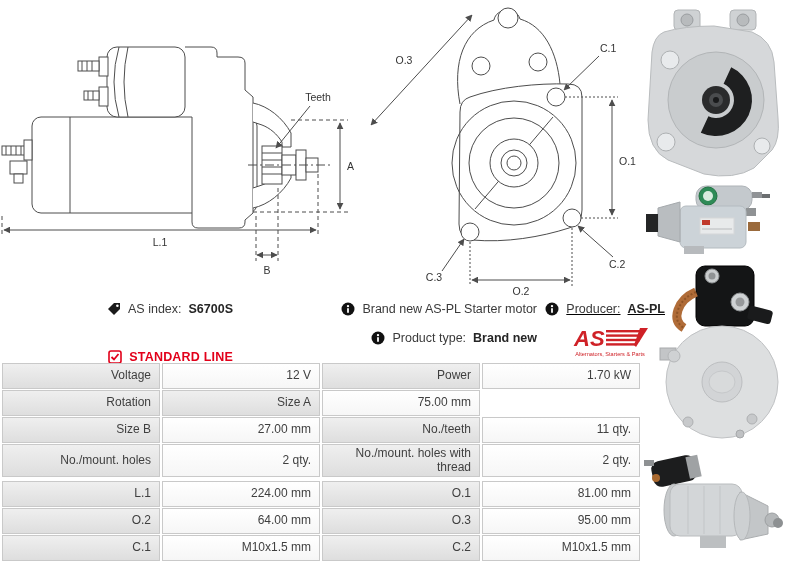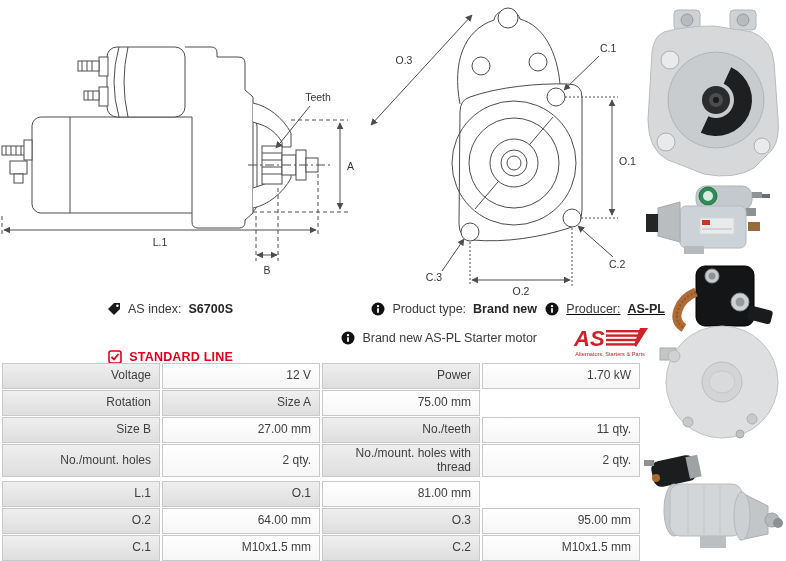--- a/index.html
+++ b/index.html
@@ -261,30 +261,30 @@
     </div>
   </div>
 
   <div id="info-col2" class="info-col">
     <div class="info-line">
       <svg class="ico" viewBox="0 0 14 14">
         <circle cx="7" cy="7" r="6.5" fill="#111111"></circle>
         <circle cx="7" cy="4.1" r="1.2" fill="#ffffff"></circle>
         <rect x="6.1" y="6" width="1.8" height="5" rx="0.9" fill="#ffffff"></rect>
       </svg>
-      <span>Product type:</span>
-      <span class="bold">Brand new</span>
+      <span>Brand new AS-PL Starter motor</span>
     </div>
     <div class="info-line">
       <svg class="ico" viewBox="0 0 14 14">
         <circle cx="7" cy="7" r="6.5" fill="#111111"></circle>
         <circle cx="7" cy="4.1" r="1.2" fill="#ffffff"></circle>
         <rect x="6.1" y="6" width="1.8" height="5" rx="0.9" fill="#ffffff"></rect>
       </svg>
-      <span>Brand new AS-PL Starter motor</span>
+      <span>Product type:</span>
+      <span class="bold">Brand new</span>
     </div>
   </div>
 
   <div id="info-col3" class="info-col">
     <div class="info-line">
       <svg class="ico" viewBox="0 0 14 14">
         <circle cx="7" cy="7" r="6.5" fill="#111111"></circle>
         <circle cx="7" cy="4.1" r="1.2" fill="#ffffff"></circle>
         <rect x="6.1" y="6" width="1.8" height="5" rx="0.9" fill="#ffffff"></rect>
       </svg>
@@ -322,20 +322,21 @@
     </div>
     <div class="trow h-tall">
       <div class="cell lbl">No./mount. holes</div>
       <div class="cell val">2 qty.</div>
       <div class="cell lbl">No./mount. holes with thread</div>
       <div class="cell val">2 qty.</div>
     </div>
     <div class="group-gap"></div>
     <div class="trow h-reg">
       <div class="cell lbl">L.1</div>
+      <div class="cell val">224.00 mm</div>
       <div class="cell lbl">O.1</div>
       <div class="cell val">81.00 mm</div>
     </div>
     <div class="trow h-reg">
       <div class="cell lbl">O.2</div>
       <div class="cell val">64.00 mm</div>
       <div class="cell lbl">O.3</div>
       <div class="cell val">95.00 mm</div>
     </div>
     <div class="trow h-reg">

